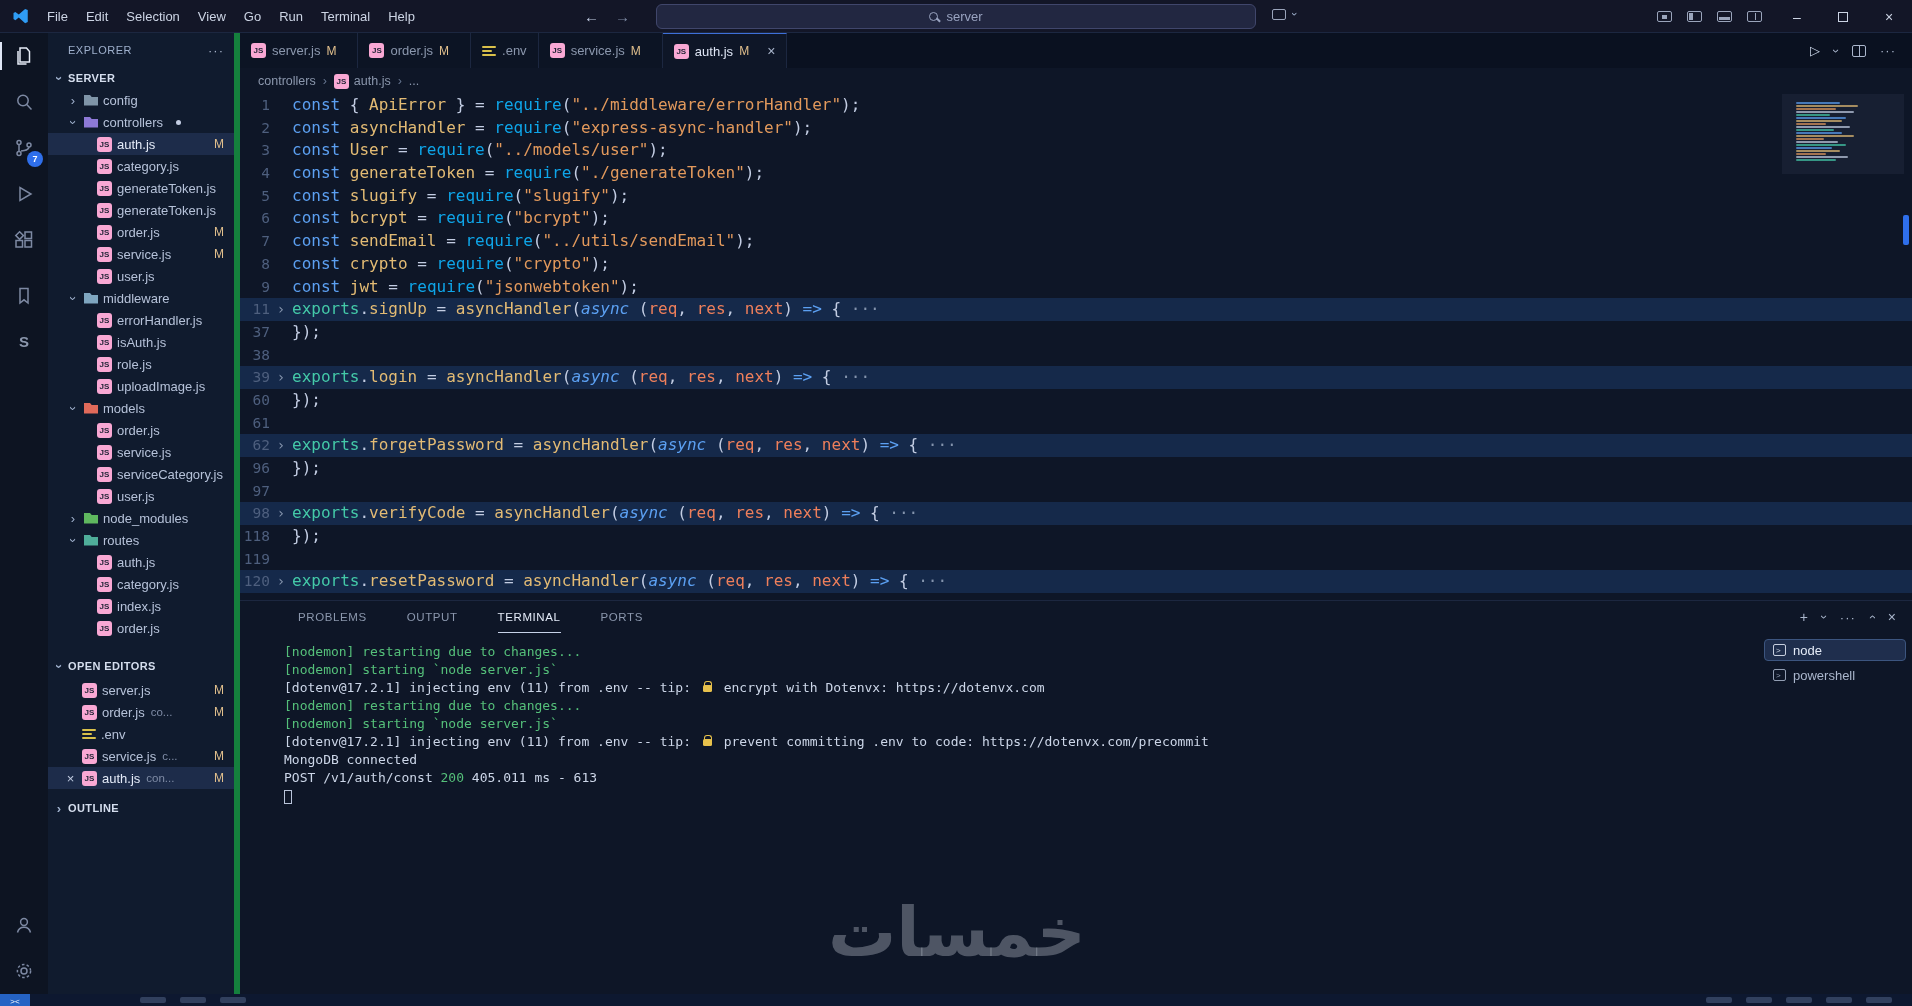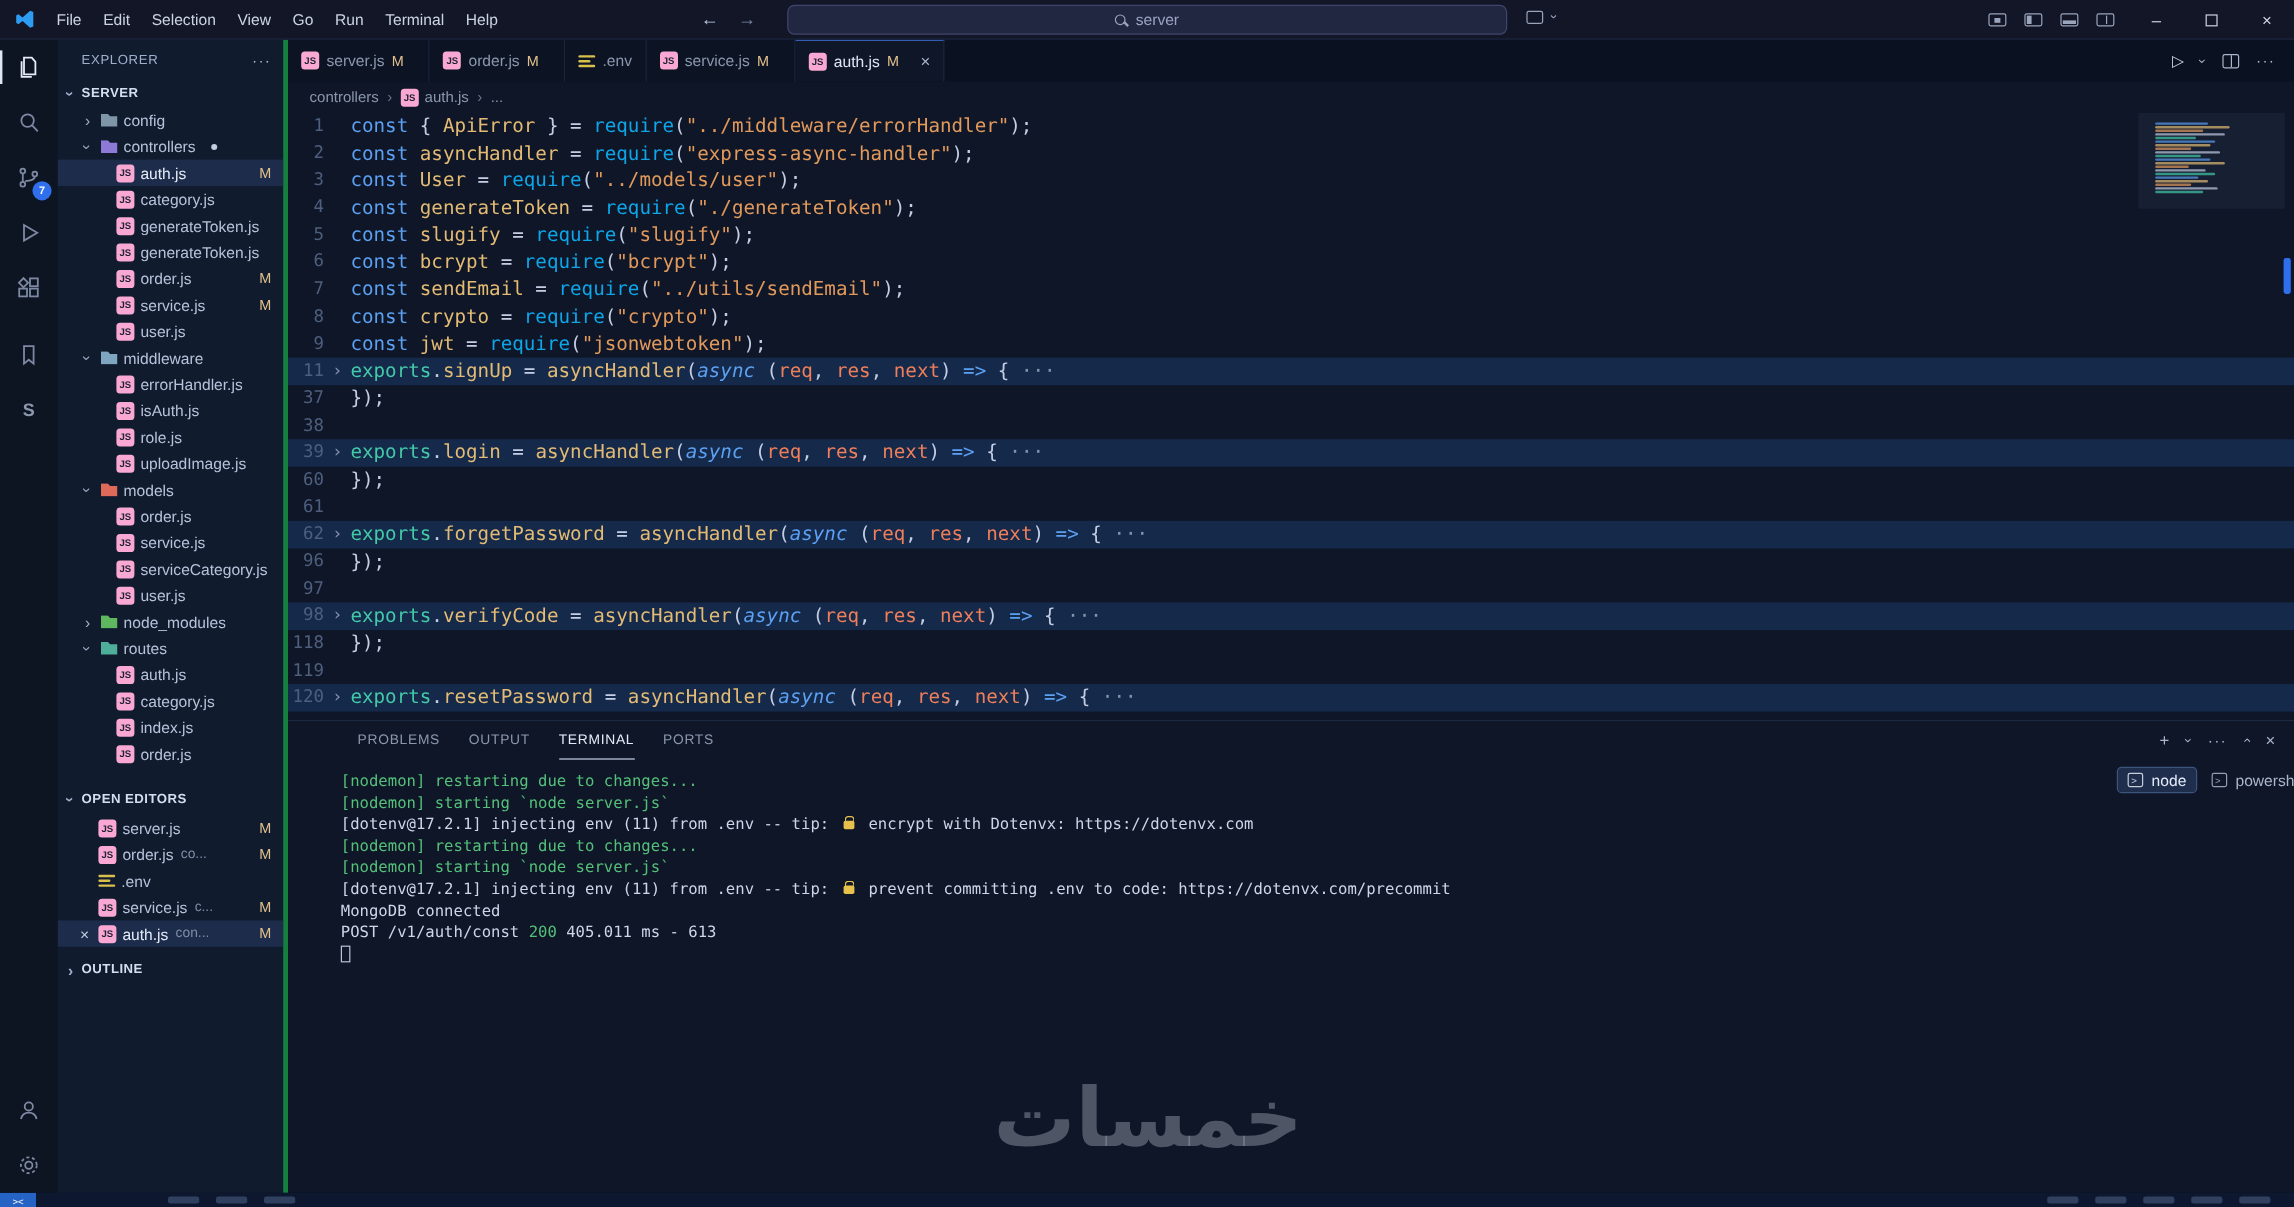--- a/index.html
+++ b/index.html
@@ -36,21 +36,21 @@
   .activitybar{width:48px;background:#0d1422;display:flex;flex-direction:column;align-items:center;flex:none}
   .abtn{width:48px;height:46px;display:flex;align-items:center;justify-content:center;position:relative;color:#7d89a3}
   .abtn svg{stroke:#7d89a3;fill:none;stroke-width:1.5}
   .abtn.active svg{stroke:#e6ecf7}
   .abtn.active::before{content:"";position:absolute;left:0;top:9px;bottom:9px;width:2px;background:#dfe6f5}
   .abtn.gap{margin-top:10px}
   .scm-badge{position:absolute;right:5px;bottom:4px;min-width:16px;height:16px;border-radius:9px;background:var(--c-badge-blue,#2f6feb);color:#fff;font-size:9px;display:flex;align-items:center;justify-content:center;padding:0 3px;font-weight:bold}
   .ab-bottom{margin-top:auto;display:flex;flex-direction:column;align-items:center}
 
   
-  .sidebar{width:192px;background:#101b2e;border-right:4px solid #15803d;display:flex;flex-direction:column;flex:none;overflow:hidden}
+  .sidebar{width:192px;background:#101b2e;border-right:6px solid #15803d;display:flex;flex-direction:column;flex:none;overflow:hidden}
   .sb-title{height:34px;display:flex;align-items:center;padding:0 10px 0 20px;font-size:11px;letter-spacing:.5px;color:#9fb0cc;flex:none}
   .sb-title .more{margin-left:auto;font-size:13px;letter-spacing:1px;color:#aab6cc}
   .sec-head{display:flex;align-items:center;gap:3px;font-weight:bold;font-size:11px;color:#d5deee;height:22px;padding-left:5px;letter-spacing:.4px;flex:none}
   .chev{width:12px;font-size:13px;color:#9fb0cc;display:inline-block;text-align:center;flex:none}
   .chev.open{transform:rotate(90deg)}
   .chev.hide{visibility:hidden}
   .trow{display:flex;align-items:center;height:22px;font-size:13px;color:#b6c2d9;gap:5px;cursor:pointer}
   .trow.sel{background:#1d2c4a;color:#e4ebf8}
   .fic{flex:none}
   .fic.js{width:15px;height:15px;background:#f9a8d4;color:#1e2233;border-radius:3px;font-size:8px;font-weight:bold;display:inline-flex;align-items:center;justify-content:center}
@@ -118,21 +118,21 @@
   .pa-chev-up{display:inline-block;transform:rotate(-90deg);font-size:12px}
   .pa-more{letter-spacing:1px;font-size:13px}
   .panel-body{flex:1;display:flex;min-height:0;position:relative}
   #term{flex:1;padding:10px 0 0 44px;font-family:"DejaVu Sans Mono",monospace;font-size:13px;line-height:18px;overflow:hidden}
   .trline{white-space:pre;min-height:18px}
   .tt-g{color:var(--c-terminal-green,#55c07a)}
   .tt-w{color:#ccd6e8}
   .lock{display:inline-block;width:9px;height:7px;background:#e7c14c;border-radius:1.5px;position:relative;margin:0 4px}
   .lock::before{content:"";position:absolute;left:1.5px;top:-4px;width:6px;height:5px;border:1.5px solid #e7c14c;border-bottom:none;border-radius:3px 3px 0 0}
   .tcursor{display:inline-block;width:8px;height:14px;border:1px solid #b9c4da;vertical-align:middle}
-  .term-list{width:148px;padding:6px 6px 0 0;display:flex;flex-direction:row;gap:3px;flex:none}
+  .term-list{width:148px;padding:6px 6px 0 0;display:flex;flex-direction:column;gap:3px;flex:none}
   .tlrow{display:flex;align-items:center;gap:7px;height:22px;padding:0 8px;font-size:13px;color:#aab6cc;border-radius:4px;border:1px solid transparent;cursor:pointer}
   .tlrow.sel{background:#1f2e4d;border-color:#3c557f;color:#e4ebf8}
   .term-ic{width:13px;height:12px;border:1px solid currentColor;border-radius:2px;position:relative;opacity:.85;flex:none}
   .term-ic::before{content:">";position:absolute;left:2px;top:0;font-size:8px;line-height:11px}
 
   
   .statusbar{position:absolute;left:0;right:0;bottom:0;height:12px;background:#0d1830;display:flex;overflow:hidden;z-index:6}
   .remote{width:30px;height:22px;background:#2563c4;color:#fff;font-size:8px;display:flex;justify-content:center;padding-top:3px}
   .pill{width:26px;height:6px;background:#31405e;border-radius:2px;margin:3px 7px 0;flex:none}
   .sb-right{margin-left:auto;display:flex}
@@ -544,21 +544,21 @@
           <div class="mbar" style="width: 44px; background: var(--c-ident-gold);"></div>
           <div class="mbar" style="width: 30px; background: var(--c-string-orange);"></div>
           <div class="mbar" style="width: 52px; background: rgb(195, 205, 227);"></div>
           <div class="mbar" style="width: 40px; background: var(--c-teal);"></div>
         </div>
       <div class="ruler-thumb"></div>
     </div>
 
     <div class="panel">
       <div class="panel-head">
-        <div id="ptabs" style="display:flex;gap:24px;height:32px;align-items:center">
+        <div id="ptabs" style="display:flex;gap:40px;height:32px;align-items:center">
             <span class="ptab">PROBLEMS</span>
             <span class="ptab">OUTPUT</span>
             <span class="ptab active">TERMINAL</span>
             <span class="ptab">PORTS</span>
           </div>
         <div class="panel-actions">
           <span>+</span>
           <span class="pa-chev-down">›</span>
           <span class="pa-more">···</span>
           <span class="pa-chev-up">›</span>

